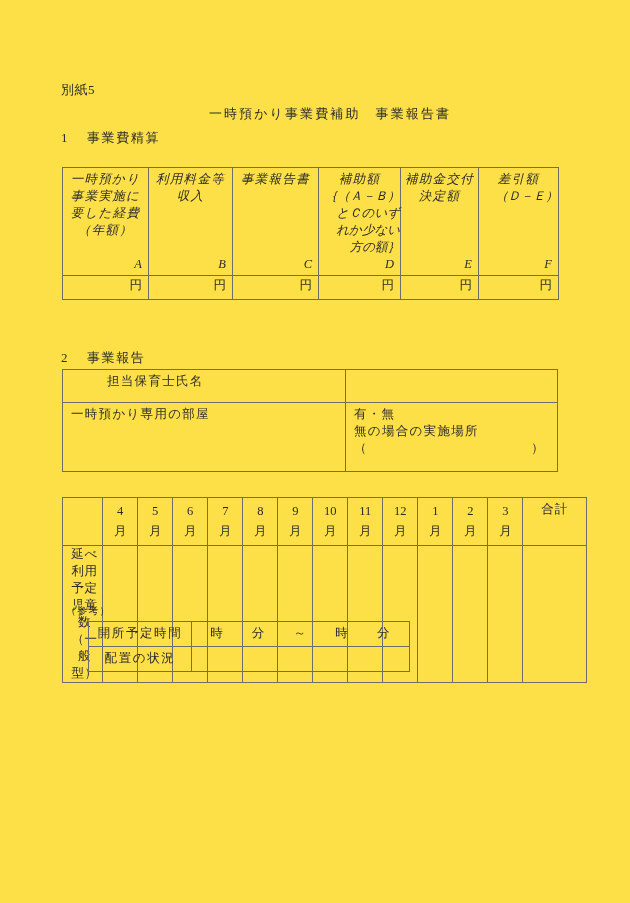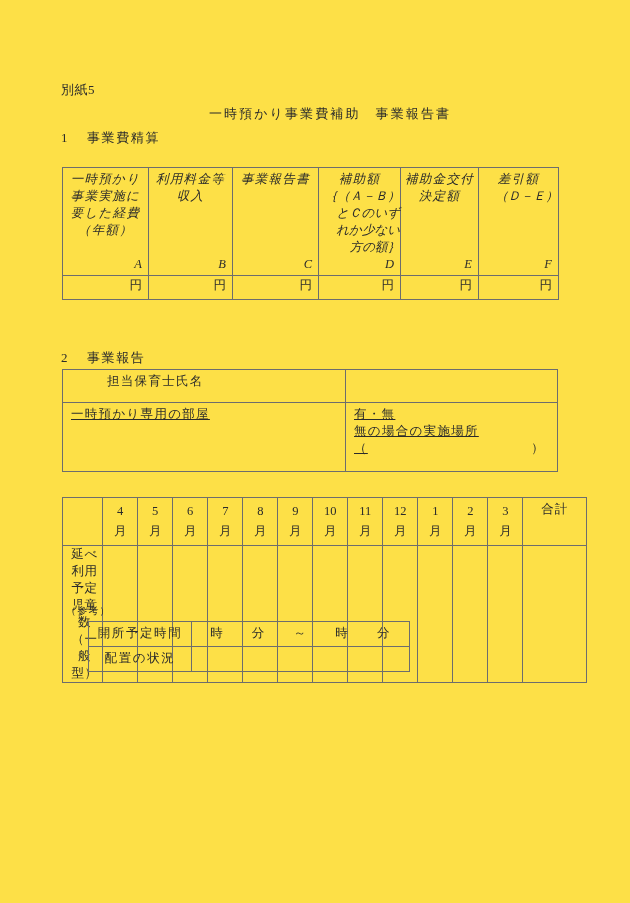--- a/index.html
+++ b/index.html
@@ -98,21 +98,21 @@
     letter-spacing: 0;
   }
   .lead { letter-spacing: 0; text-align: right; }
 
   
   #table-report { left: 62px; top: 369px; width: 496px; }
   #table-report td {
     padding: 3px 0 3px 8px;
   }
   #table-report td.label { width: 238px; }
-  #table-report td.tall { height: 62px; text-decoration: underline; }
+  #table-report td.tall { height: 62px; }
   #table-report td.short { height: 26px; padding-left: 44px; }
   #table-report .paren-row {
     display: block;
     position: relative;
     width: 100%;
   }
   #table-report .paren-row .rp {
     position: absolute;
     right: 12px;
     top: 0;

